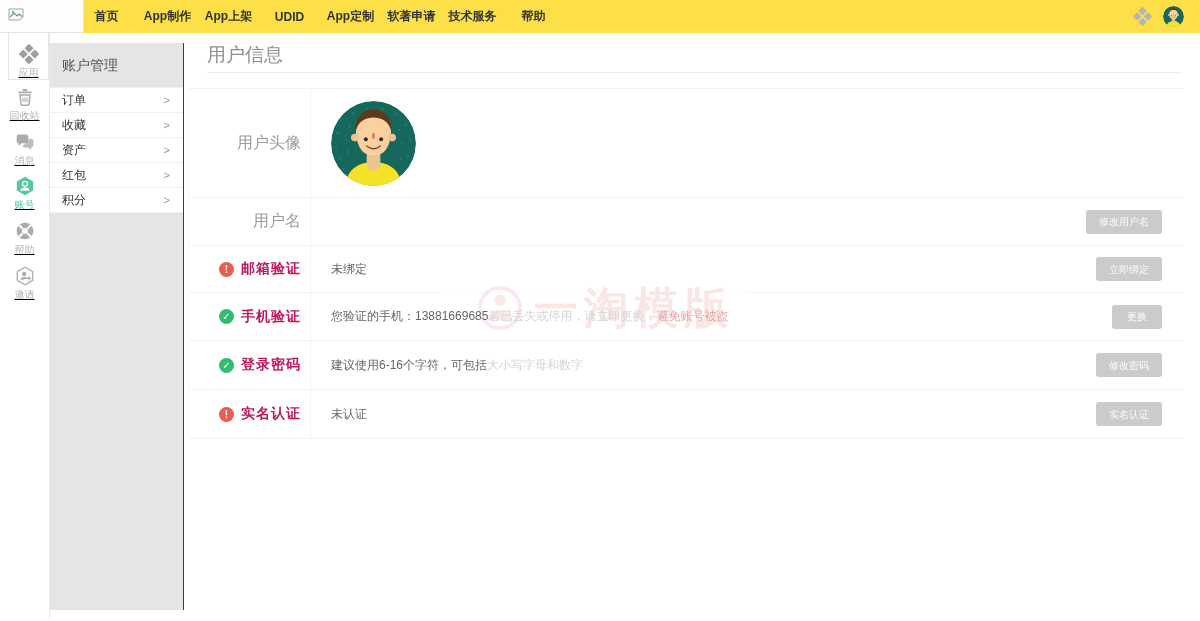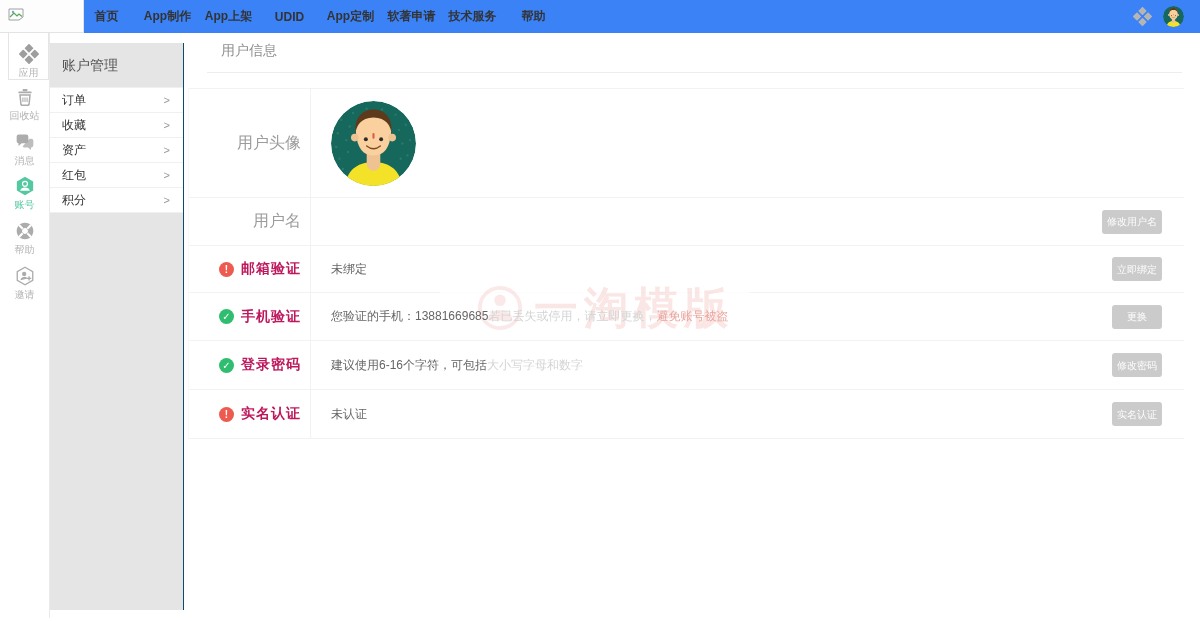--- a/index.html
+++ b/index.html
@@ -1,64 +1,64 @@
 <!DOCTYPE html>
 <html><head>
 <meta charset="utf-8">
 <style>
   * { margin:0; padding:0; box-sizing:border-box; }
   html,body { width:1200px; height:621px; background:#fff; font-family:"Liberation Sans","DejaVu Sans",sans-serif; position:relative; overflow:hidden; }
 
   
-  .topnav { position:absolute; left:0; top:0; width:1200px; height:33px; background:#3b82f6; z-index:3; }
+  .topnav { position:absolute; left:0; top:0; width:1200px; height:33px; background:#fde047; z-index:3; }
   .logo-box { position:absolute; left:0; top:0; width:84px; height:33px; background:#fdfdfd; border-right:1px solid #e3e3e3; border-bottom:1px solid #e3e3e3; }
   .logo-box svg { position:absolute; left:8px; top:8px; width:16px; height:14px; }
   .nav-items { position:absolute; left:76px; top:0; height:33px; display:flex; align-items:center; }
   .nav-item { width:61px; text-align:center; font-size:12px; font-weight:bold; color:#333; text-decoration:none; cursor:pointer; }
   .topnav-right { position:absolute; right:16px; top:0; height:33px; display:flex; align-items:center; gap:11px; }
   .grid-ico { width:19px; height:19px; color:#b5b5b5; fill:currentColor; cursor:pointer; }
   .mini-avatar { width:21px; height:21px; border-radius:50%; overflow:hidden; display:block; cursor:pointer; }
   .mini-avatar svg { width:21px; height:21px; display:block; }
 
   
   .rail { position:absolute; left:0; top:33px; width:50px; height:585px; background:#fff; border-right:1px solid #eaeaea; z-index:2; }
-  .rail-item { position:absolute; left:0; width:49px; display:flex; flex-direction:column; align-items:center; gap:4px; cursor:pointer; }
+  .rail-item { position:absolute; left:0; width:49px; display:flex; flex-direction:column; align-items:center; gap:4px; cursor:pointer;text-decoration:underline; }
   .rail-item svg { width:20px; height:20px; color:#acacac; fill:currentColor; }
   .rail-item span { font-size:10px; color:#b3b3b3; line-height:10px; }
   .rail-item.boxed { left:8px; width:41px; height:47px; border:1px solid #e5e5e5; border-top:none; padding-top:11px; background:#fff; }
   .ri-0 { top:0; }
   .ri-1 { top:54px; } .ri-2 { top:99px; } .ri-3 { top:143px; } .ri-4 { top:188px; } .ri-5 { top:233px; }
   .rail-item.active span { color:#55c8a2; }
 
   
   .sidebar { position:absolute; left:50px; top:43px; width:134px; height:567px; background:#e5e5e5; border-right:1px solid #0c4a6e; z-index:2; }
   .sb-title { height:45px; line-height:45px; padding-left:12px; font-size:14px; color:#555; border-bottom:1px solid #f0f0f0; }
   .sb-item { height:25px; display:flex; align-items:center; justify-content:space-between; padding:0 13px 0 12px; border-bottom:1px solid #f0f0f0; font-size:12px; color:#333; cursor:pointer; background:#fff; }
   .chev { color:#999; font-size:11px; }
 
   
   .content { position:absolute; left:188px; top:33px; width:996px; height:588px; background:#fff; }
-  .page-title { position:absolute; left:33px; top:9px; font-size:14px; color:#8f8f8f; font-weight:normal; }
+  .page-title { position:absolute; left:19px; top:9px; font-size:19px; color:#8f8f8f; font-weight:normal; }
   .title-divider { position:absolute; left:19px; right:2px; top:39px; border-bottom:1px solid #ededed; }
   .table { position:absolute; left:0; top:55px; width:996px; border-top:1px solid #f2f2f2; border-left:1px solid #f8f8f8; }
   .row { position:relative; display:flex; border-bottom:1px solid #f2f2f2; align-items:stretch; }
   .r-avatar { height:109px; } .r-user { height:48px; } .r-email { height:47px; }
   .r-phone { height:48px; } .r-pass { height:49px; } .r-real { height:49px; }
   .cell-label { width:122px; border-right:1px solid #f2f2f2; display:flex; align-items:center; justify-content:flex-end; padding-right:9px; gap:7px; flex-shrink:0; }
   .plain { color:#9c9c9c; font-size:16px; }
   .strong { color:#be185d; font-size:14px; font-weight:bold; letter-spacing:1px; }
   .sicon { width:15px; height:15px; border-radius:50%; color:#fff; font-size:10px; font-weight:bold; display:flex; align-items:center; justify-content:center; flex-shrink:0; line-height:15px; }
   .sicon.warn { background:#ec5a50; }
   .sicon.ok { background:#2fbd6f; }
   .cell-value { flex:1; display:flex; align-items:center; padding-left:20px; font-size:12px; color:#666; position:relative; z-index:6; }
   .faded { color:#d4d4d4; }
   .warnlink { color:#e9a49d; cursor:pointer; }
   .big-avatar { width:85px; height:85px; border-radius:50%; overflow:hidden; display:block; cursor:pointer; }
   .big-avatar svg { width:85px; height:85px; display:block; }
-  .gbtn { position:absolute; right:22px; top:50%; transform:translateY(-50%); min-width:50px; height:24px; line-height:19px; background:#cbcbcb; color:#fdfdfd; border:none; border-radius:3px; font-size:10px; padding:0 5px; cursor:pointer; font-family:inherit; z-index:6; }
+  .gbtn { position:absolute; right:22px; top:50%; transform:translateY(-50%); min-width:50px; height:24px; line-height:19px; background:#cbcbcb; color:#fdfdfd; border:none; border-radius:3px; font-size:10px; padding:0 13px; cursor:pointer; font-family:inherit; z-index:6; }
 
   
   .watermark { position:absolute; left:440px; top:277px; width:310px; height:61px; background:rgba(255,255,255,0.72); z-index:5; display:flex; align-items:center; pointer-events:none; }
   .wm-logo { width:48px; height:48px; margin-left:36px; flex-shrink:0; }
   .wm-text { font-size:44px; font-weight:bold; color:rgba(228,130,120,0.20); letter-spacing:6px; margin-left:10px; white-space:nowrap; line-height:1; }
 </style>
 </head>
 <body>
 
 <svg width="0" height="0" style="position:absolute" aria-hidden="true">

